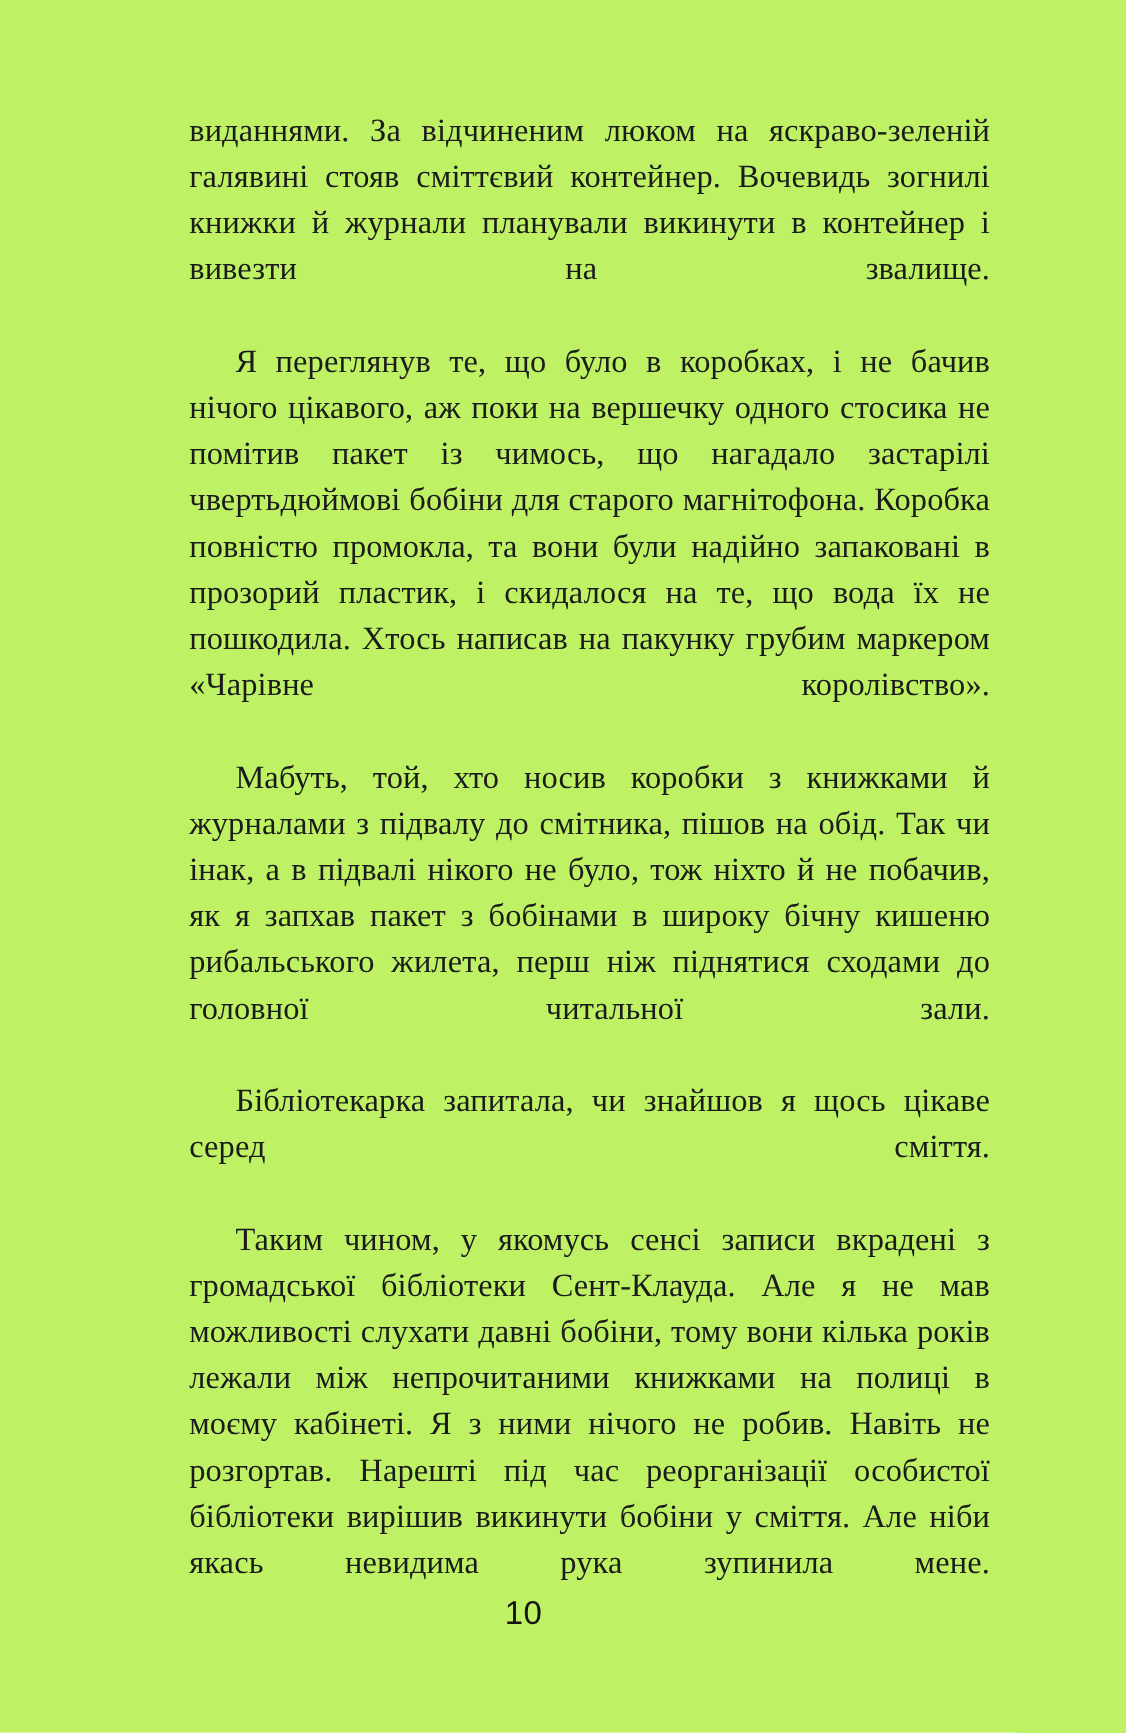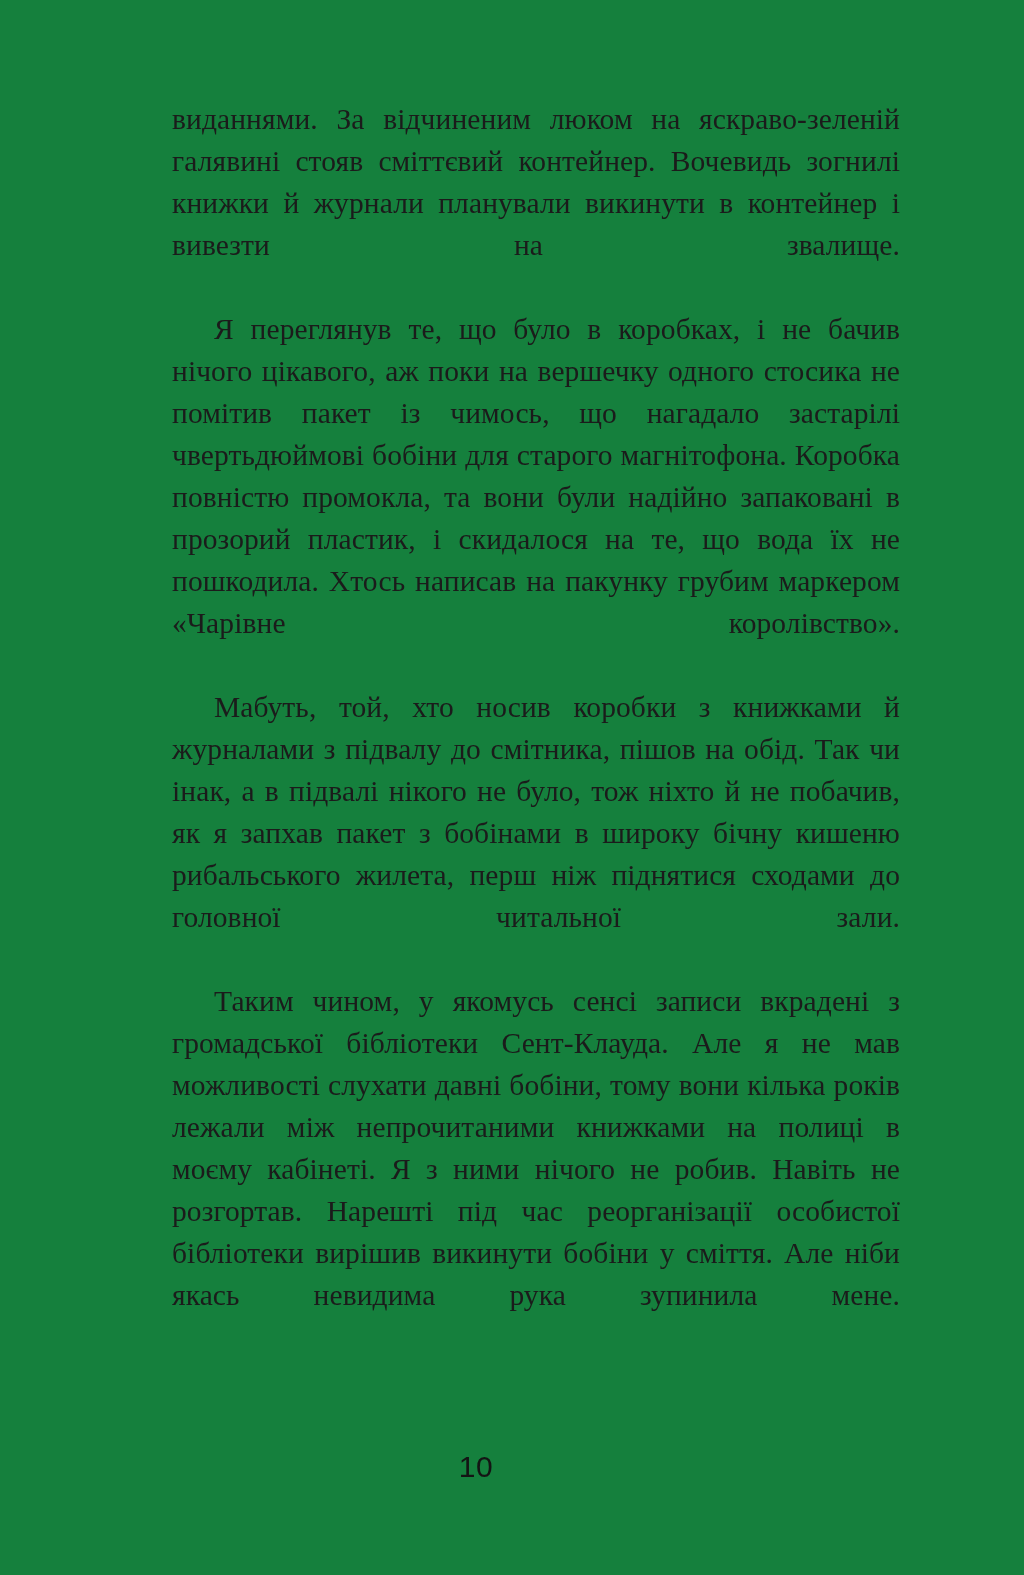--- a/index.html
+++ b/index.html
@@ -16,21 +16,21 @@
     color: #1a1a1a;
     overflow: hidden;
   }
 
   .page {
     position: absolute;
     left: 0;
     top: 0;
     width: 1024px;
     height: 1575px;
-    background: #15803d;
+    background: #bef264;
   }
 
   .text-block {
     position: absolute;
     left: 172px;
     top: 98px;
     width: 728px;
     font-size: 29.5px;
     line-height: 42px;
     text-align: justify;
@@ -76,18 +76,19 @@
 </style>
 </head>
 <body>
 
 <div class="page">
 
   <div class="text-block">
     <p class="para no-indent">виданнями. За відчиненим люком на яскраво-зеленій галявині стояв сміттєвий контейнер. Вочевидь зогнилі книжки й журнали планували викинути в контейнер і вивезти на звалище.</p>
     <p class="para">Я переглянув те, що було в коробках, і не бачив нічого цікавого, аж поки на вершечку одного стосика не помітив пакет із чимось, що нагадало застарілі чвертьдюймові бобіни для старого магнітофона. Коробка повністю промокла, та вони були надійно запаковані в прозорий пластик, і скидалося на те, що вода їх не пошкодила. Хтось написав на пакунку грубим маркером «Чарівне королівство».</p>
     <p class="para">Мабуть, той, хто носив коробки з книжками й журналами з підвалу до смітника, пішов на обід. Так чи інак, а в підвалі нікого не було, тож ніхто й не побачив, як я запхав пакет з бобінами в широку бічну кишеню рибальського жилета, перш ніж піднятися сходами до головної читальної зали.</p>
+    <p class="para">Бібліотекарка запитала, чи знайшов я щось цікаве серед сміття.</p>
     <p class="para">Таким чином, у якомусь сенсі записи вкрадені з громадської бібліотеки Сент-Клауда. Але я не мав можливості слухати давні бобіни, тому вони кілька років лежали між непрочитаними книжками на полиці в моєму кабінеті. Я з ними нічого не робив. Навіть не розгортав. Нарешті під час реорганізації особистої бібліотеки вирішив викинути бобіни у сміття. Але ніби якась невидима рука зупинила мене.</p>
   </div>
 
   <div class="folio">10</div>
 
 </div>
 
 </body></html>

